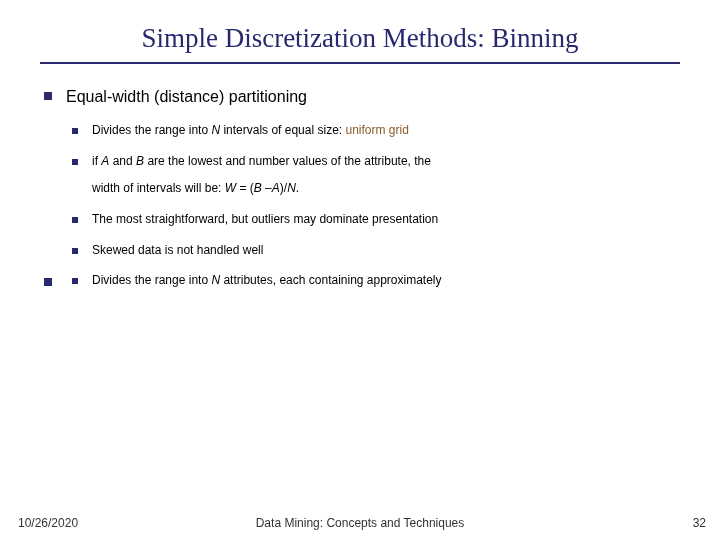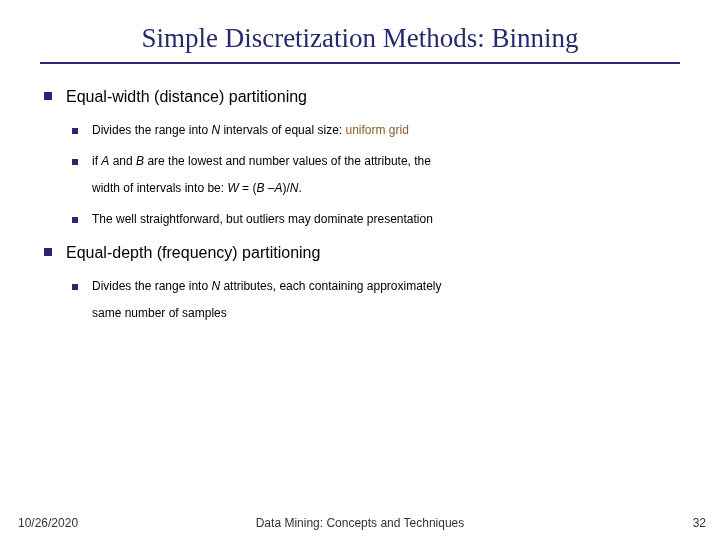--- a/index.html
+++ b/index.html
@@ -93,33 +93,32 @@
 
       <li>
         <span>Equal-width (distance) partitioning</span>
         <ul class="lvl2">
           <li>
             <span>Divides the range into </span><span class="italic">N</span><span> intervals of equal size: </span><span class="highlight">uniform grid</span>
           </li>
           <li>
             <span>if </span><span class="italic">A</span><span> and </span><span class="italic">B</span><span> are the lowest and number values of the attribute, the</span>
             <span class="continuation">
-              <span>width of intervals into be: </span><span class="italic">W</span><span> = (</span><span class="italic">B</span><span> –</span><span class="italic">A</span><span>)/</span><span class="italic">N</span><span>.</span>
+              <span>width of intervals will be: </span><span class="italic">W</span><span> = (</span><span class="italic">B</span><span> –</span><span class="italic">A</span><span>)/</span><span class="italic">N</span><span>.</span>
             </span>
           </li>
-          <li>The well straightforward, but outliers may dominate presentation</li>
+          <li>The most straightforward, but outliers may dominate presentation</li>
+          <li>Skewed data is not handled well</li>
         </ul>
       </li>
 
       <li>
-        <span>Equal-depth (frequency) partitioning</span>
         <ul class="lvl2">
           <li>
             <span>Divides the range into </span><span class="italic">N</span><span> attributes, each containing approximately</span>
-            <span class="continuation">same number of samples</span>
           </li>
         </ul>
       </li>
 
     </ul>
   </div>
 
   <div class="footer">
     <span class="footer-date">10/26/2020</span>
     <span class="footer-center">Data Mining: Concepts and Techniques</span>

